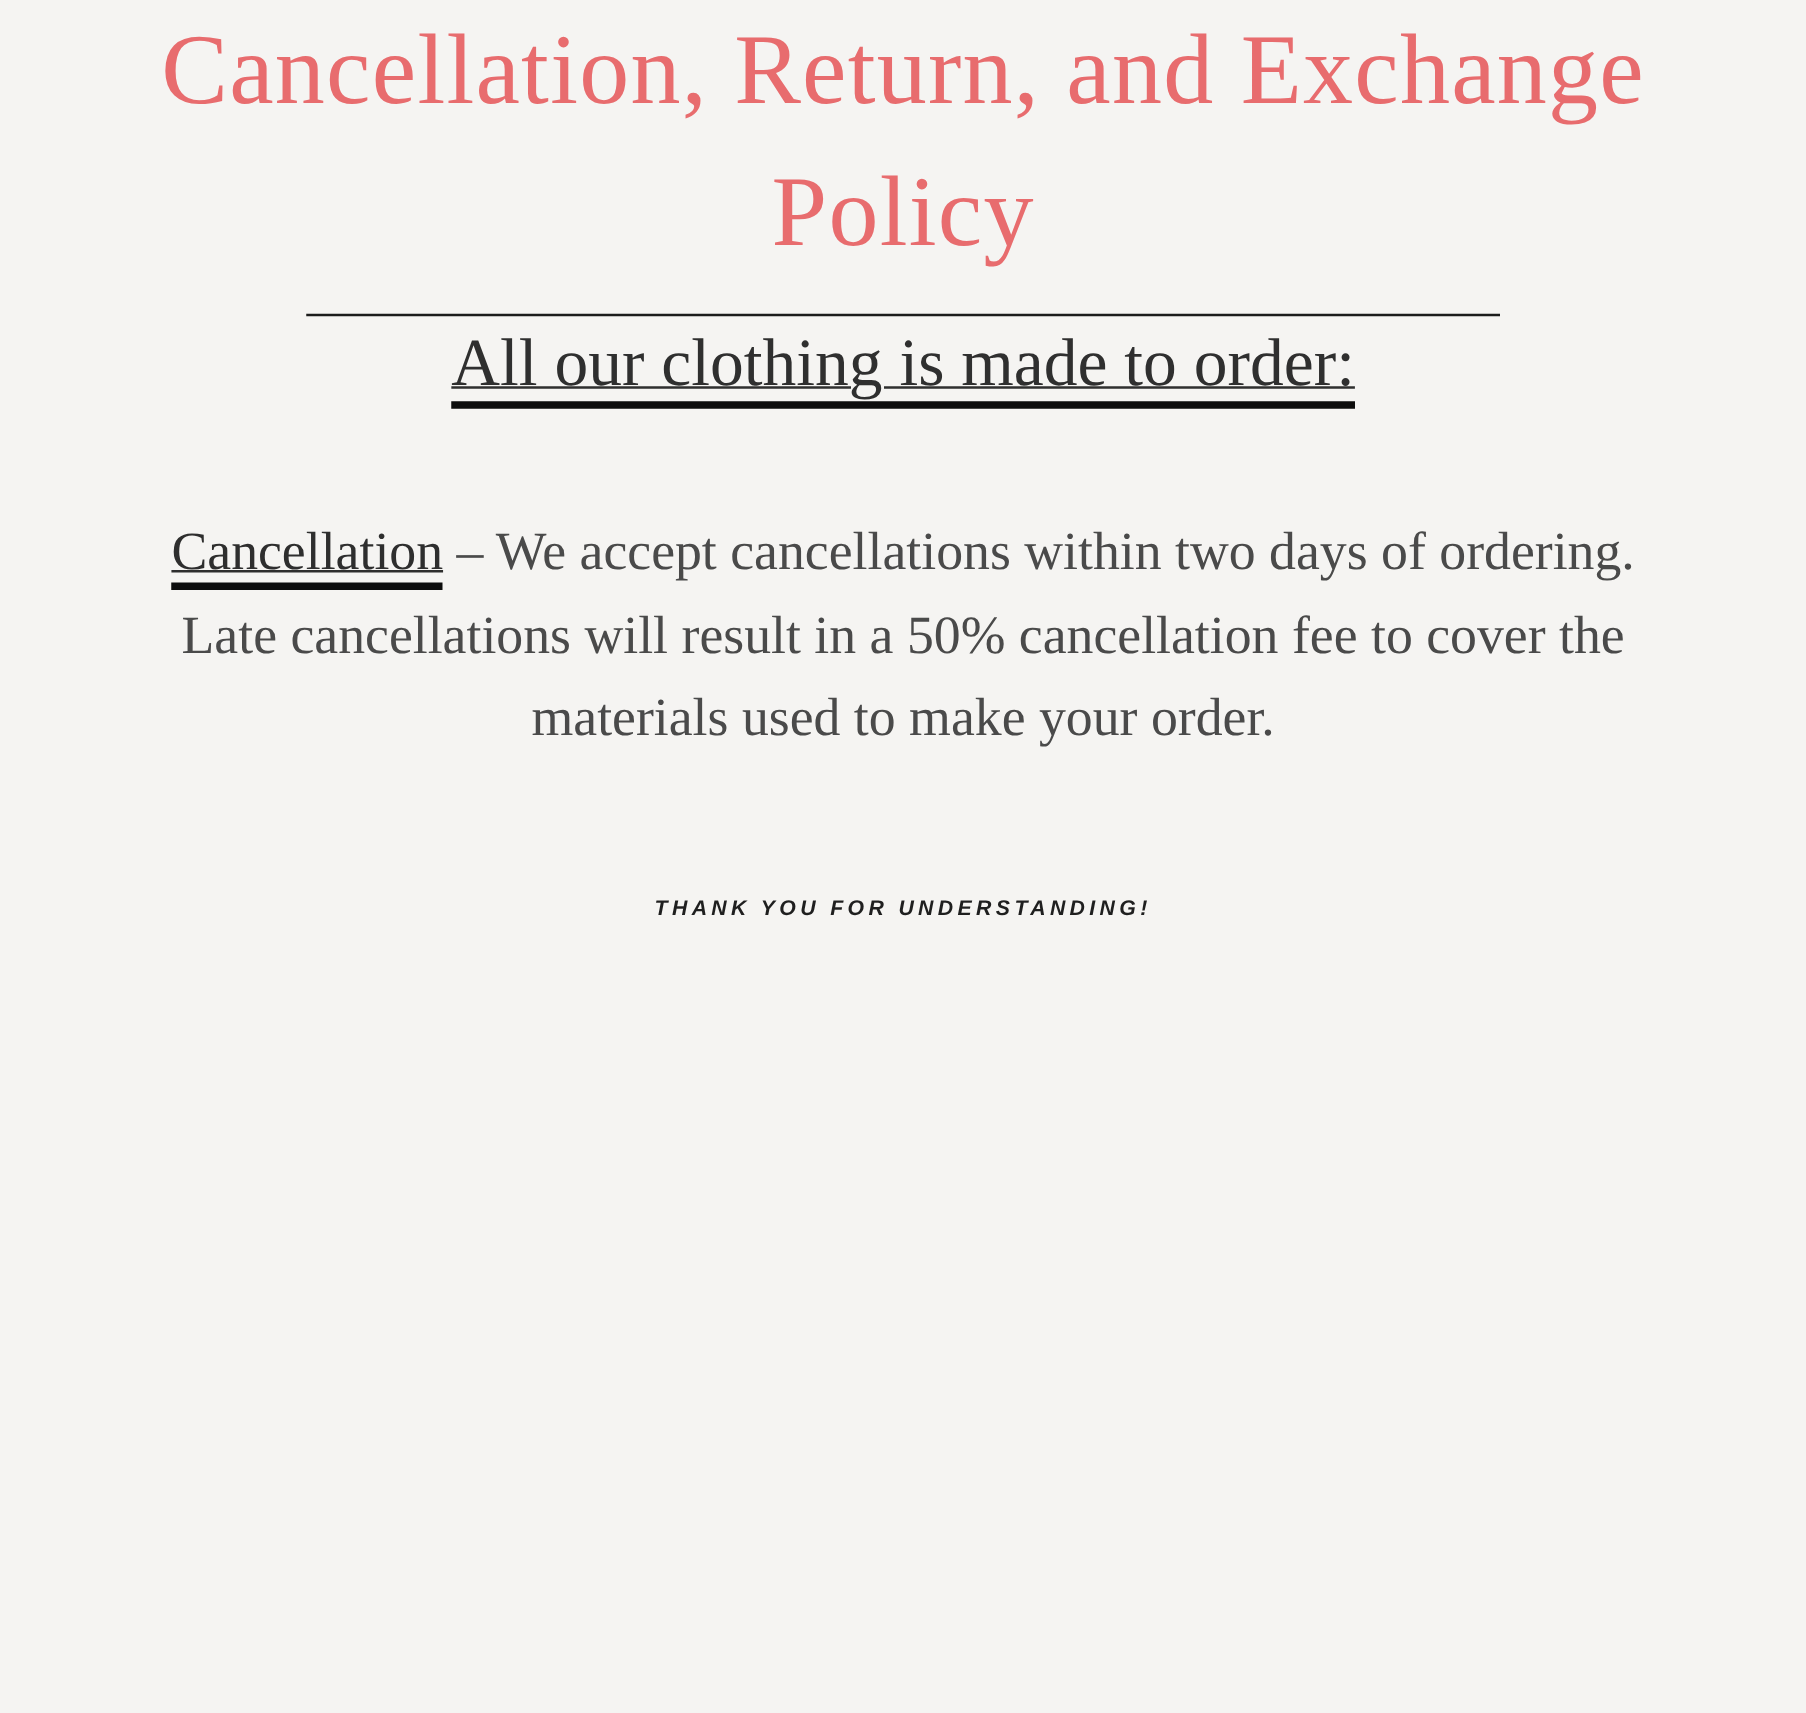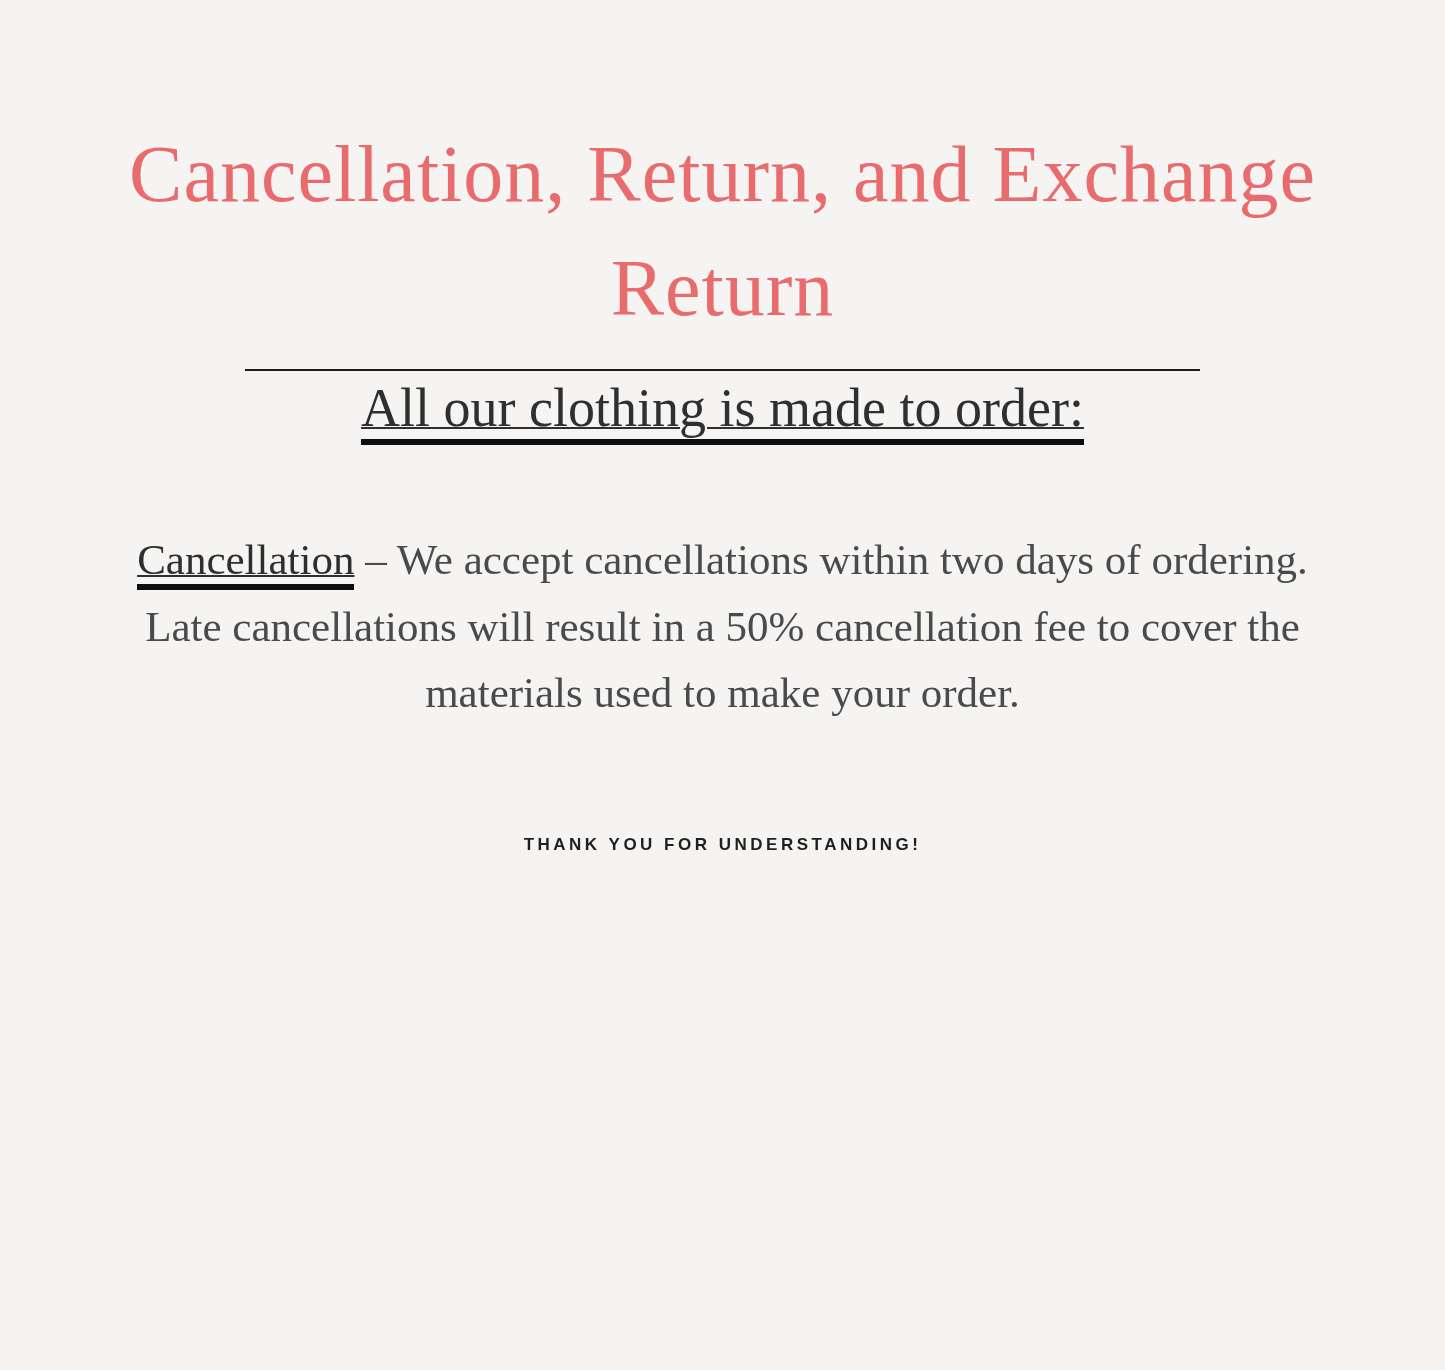--- a/index.html
+++ b/index.html
@@ -7,21 +7,20 @@
     padding: 0;
     background: #f5f4f2;
   }
   .page {
     width: 1320px;
     height: 1370px;
     margin: 0 auto;
     background: #f5f4f2;
     overflow: hidden;
     box-sizing: border-box;
-    padding-top: 118px;
     text-align: center;
     font-family: "Liberation Serif", serif;
   }
   .title {
     margin: 0 auto;
     font-family: "Liberation Serif", serif;
     font-weight: 300;
     font-size: 80px;
     line-height: 1.42;
     color: #e86c6e;
@@ -62,41 +61,42 @@
     color: #4a4a4a;
     font-weight: 300;
   }
   .policy .term {
     color: #2e2e2e;
   }
   .page-footer {
     margin-top: 108px;
     font-family: "Liberation Sans", sans-serif;
     color: #1f1f1f;
+    font-style: italic;
   }
   .footer-line1 {
     font-size: 17px;
     font-weight: 600;
     letter-spacing: 3.5px;
   }
   .footer-line2 {
     margin-top: 6px;
     font-size: 16px;
     font-weight: 600;
     letter-spacing: 3px;
   }
 </style>
 </head>
 <body>
 
 <div class="page">
 
   <h1 class="title">
     <span class="title-line">Cancellation, Return, and Exchange</span>
-    <span class="title-line">Return</span>
+    <span class="title-line">Policy</span>
   </h1>
 
   <hr class="divider">
 
   <h2 class="subtitle">
     <span class="underlined-term">All our clothing is made to order:</span>
   </h2>
 
   <section class="policies">
 

